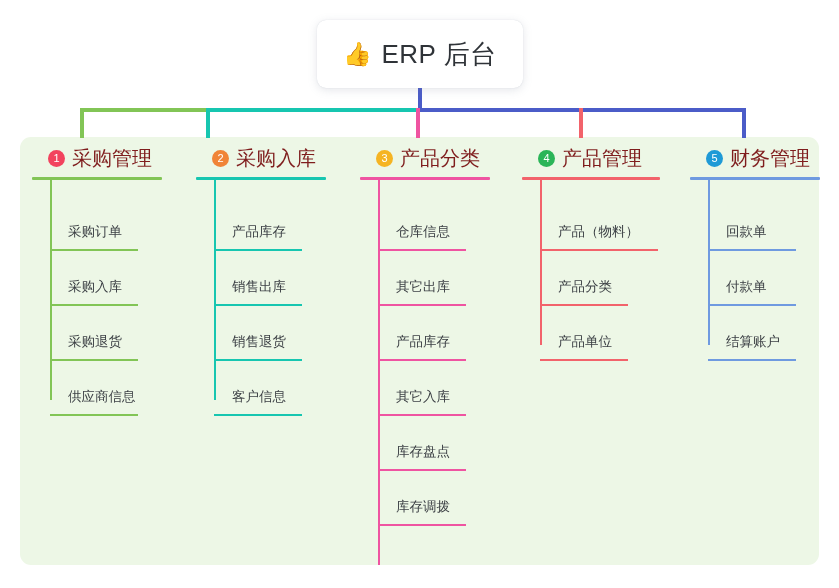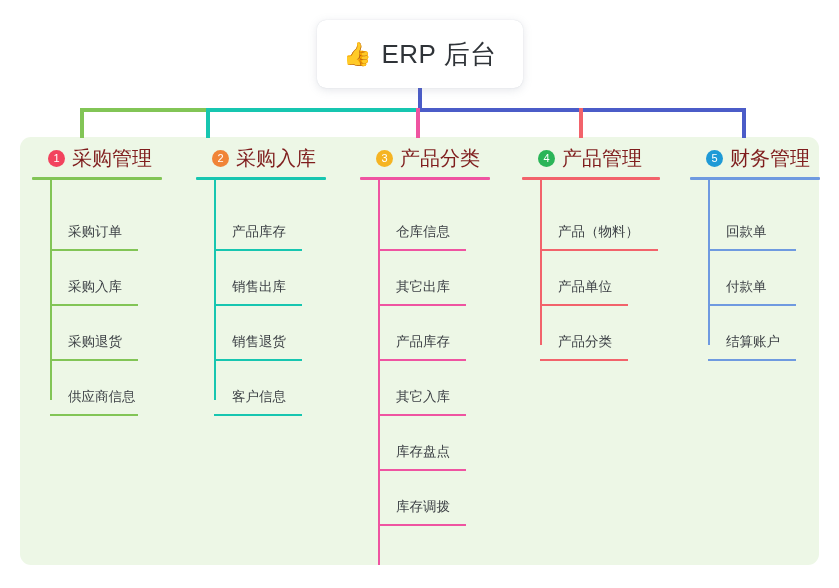--- a/index.html
+++ b/index.html
@@ -300,27 +300,27 @@
         <span class="branch-title">产品管理</span>
       </div>
       <div class="branch-rule" style="background: rgb(242, 99, 107);"></div>
       <div class="leaf-list">
         <div class="spine" style="background: rgb(242, 99, 107); height: 165px;"></div>
         <div class="leaf">
           <span class="leaf-label">产品（物料）</span>
           <div class="leaf-rule wide" style="background: rgb(242, 99, 107);"></div>
         </div>
         <div class="leaf">
+          <span class="leaf-label">产品分类</span>
+          <div class="leaf-rule" style="background: rgb(242, 99, 107);"></div>
+        </div>
+        <div class="leaf">
           <span class="leaf-label">产品单位</span>
           <div class="leaf-rule" style="background: rgb(242, 99, 107);"></div>
         </div>
-        <div class="leaf">
-          <span class="leaf-label">产品分类</span>
-          <div class="leaf-rule" style="background: rgb(242, 99, 107);"></div>
-        </div>
       </div>
     </div>
   <div class="branch c5">
       <div class="branch-head">
         <span class="badge" style="background: rgb(31, 154, 214);">5</span>
         <span class="branch-title">财务管理</span>
       </div>
       <div class="branch-rule" style="background: rgb(111, 154, 224);"></div>
       <div class="leaf-list">
         <div class="spine" style="background: rgb(111, 154, 224); height: 165px;"></div>

